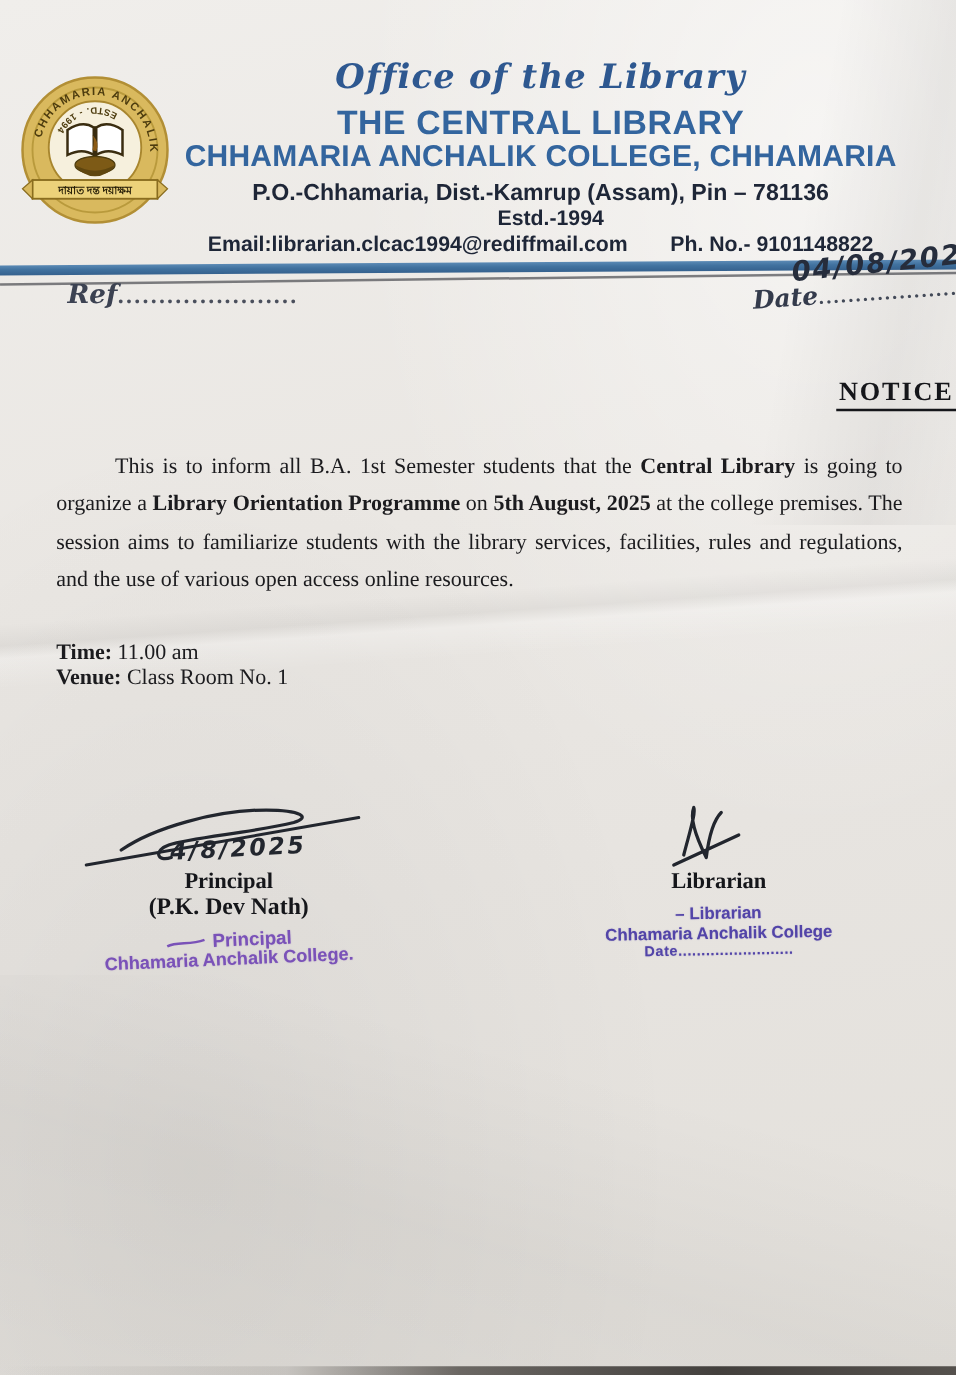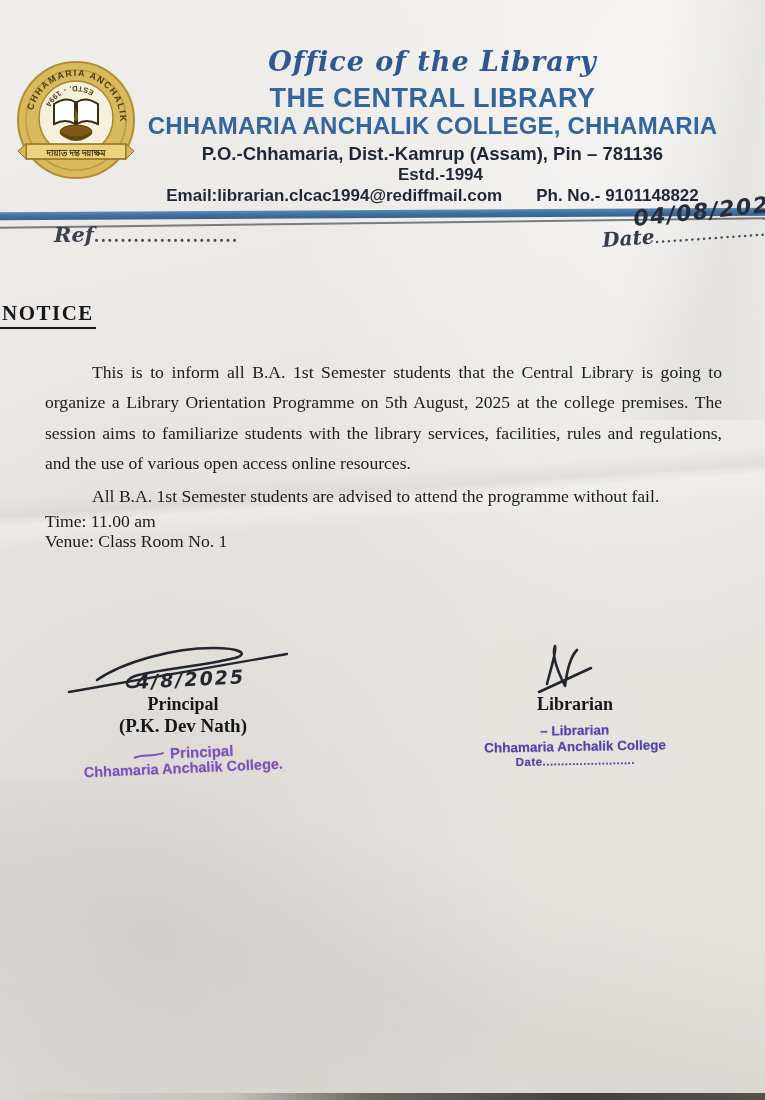--- a/index.html
+++ b/index.html
@@ -59,31 +59,31 @@
   .ref .dots{font-style:normal;font-size:16px;letter-spacing:1px;color:#4a4f5c;}
   .dateblk{position:absolute;left:602px;top:221px;white-space:nowrap;
     font-family:"DejaVu Serif", serif;font-style:italic;font-weight:bold;
     font-size:20px;color:#343b4c;transform:rotate(-4deg);}
   .dateblk .dots{font-style:normal;font-size:14px;letter-spacing:1px;color:#434a58;}
   .date-hand{position:absolute;left:633px;top:198px;white-space:nowrap;
     font-family:"DejaVu Sans", sans-serif;font-style:italic;font-weight:bold;
     font-size:22px;color:#262d3c;letter-spacing:1.5px;transform:rotate(-6deg);}
 
   
-  .notice-head{position:absolute;left:0;right:0;top:301px;text-align:left;}
+  .notice-head{position:absolute;left:0;right:0;top:301px;text-align:right;}
   .notice-head span{display:inline-block;font-weight:bold;font-size:21px;letter-spacing:1.5px;
     color:#15161a;border-bottom:2.5px solid #15161a;padding:0 2px 1px 2px;}
   .para{position:absolute;left:45px;width:677px;
     font-size:17.6px;line-height:30.5px;color:#1b1b1e;text-align:justify;}
   .para1{top:339px;text-indent:47px;}
   .para2{top:463px;text-indent:47px;}
   .tv-line{position:absolute;left:45px;font-size:17.6px;color:#1b1b1e;}
   .time-line{top:511px;}
   .venue-line{top:531px;}
-  b{font-weight:normal;}
+  b{font-weight:bold;}
 
   
   .sig-block{position:absolute;text-align:center;color:#15161a;}
   .sig-left{left:58px;top:640px;width:250px;}
   .sig-right{left:450px;top:640px;width:250px;}
   .scrawl{height:58px;position:relative;}
   .sig-role{font-weight:bold;font-size:18px;margin-top:-4px;}
   .sig-name{font-weight:bold;font-size:19px;}
   .stamp{font-family:"Liberation Sans", sans-serif;font-weight:bold;line-height:15.5px;margin-top:8px;}
   .stamp-left{color:#7a52b8;transform:rotate(-2.5deg);text-shadow:0 0 1px rgba(122,82,184,0.45);}
@@ -165,21 +165,20 @@
     <span>Date</span><span class="dots">.........................</span>
   </div>
   <div class="date-hand">04/08/2025</div>
 
   <div class="notice-head">
     <span>NOTICE</span>
   </div>
 
   <p class="para para1"><span>This is to inform all B.A. 1st Semester students that the </span><b>Central Library</b><span> is going to organize a </span><b>Library Orientation Programme</b><span> on </span><b>5th August, 2025</b><span> at the college premises. The session aims to familiarize students with the library services, facilities, rules and regulations, and the use of various open access online resources.</span></p>
 
-  <p class="para para2">All B.A. 1st Semester students are advised to attend the programme without fail.</p>
 
   <div class="tv-line time-line">
     <b>Time:</b><span> 11.00 am</span>
   </div>
   <div class="tv-line venue-line">
     <b>Venue:</b><span> Class Room No. 1</span>
   </div>
 
   <div class="sig-block sig-left">
     <div class="scrawl">

